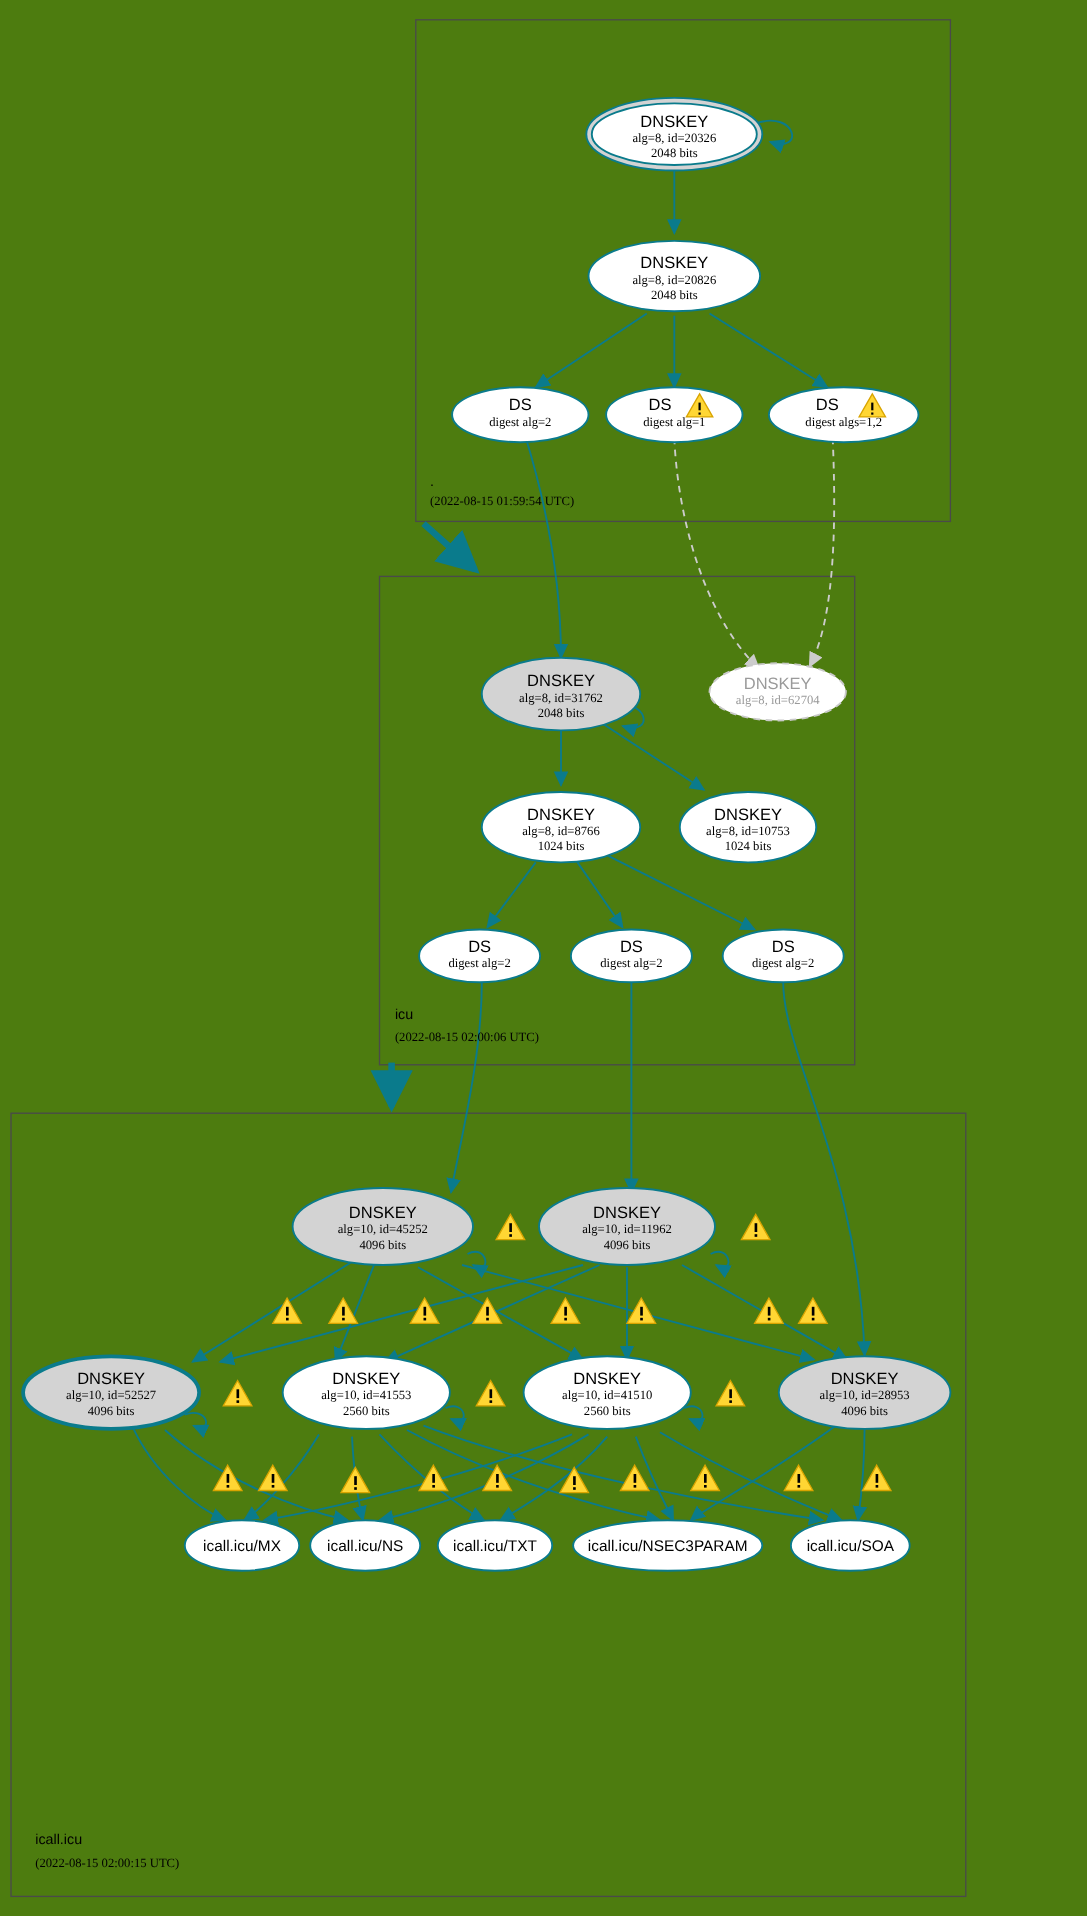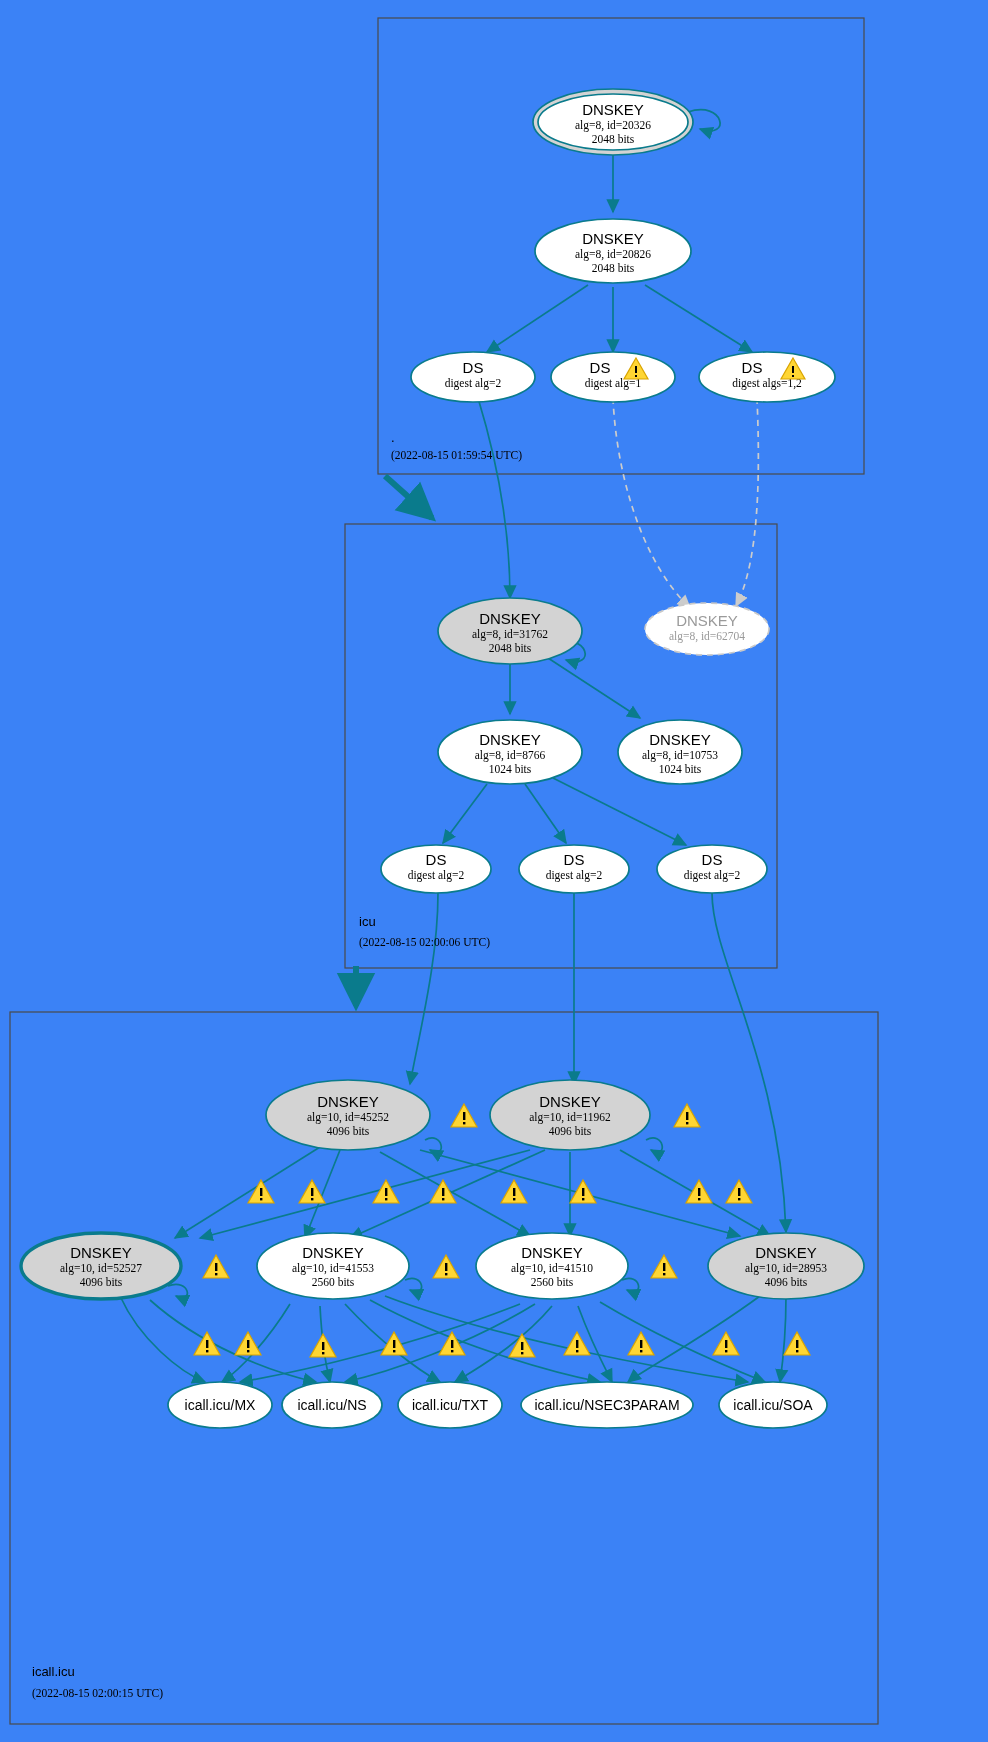--- a/index.html
+++ b/index.html
@@ -1,17 +1,17 @@
 <!DOCTYPE html>
 <html><head>
 <meta charset="utf-8">
 <style>
   html,body{margin:0;padding:0;background:#ffffff;}
   body{font-family:"Liberation Sans",sans-serif;}
-  #stage{position:relative;width:988px;height:1742px;background:#3b82f6;overflow:hidden;}
+  #stage{position:relative;width:988px;height:1742px;background:#4d7c0f;overflow:hidden;}
   svg#graph{position:absolute;left:0;top:0;width:988px;height:1742px;}
 
   .zone-box{fill:none;stroke:#4a4a4a;stroke-width:1.2;}
   .edge{fill:none;stroke:#0a7b8c;stroke-width:1.7;}
   .edge-thick{fill:none;stroke:#0a7b8c;stroke-width:6;}
   .edge-dash{fill:none;stroke:#cccccc;stroke-width:1.7;stroke-dasharray:6 5;}
 
   .node-ell{stroke:#0a7b8c;stroke-width:1.7;fill:#ffffff;}
   .node-ell.filled{fill:#d3d3d3;}
   .node-ell.thick{stroke-width:3.4;}

